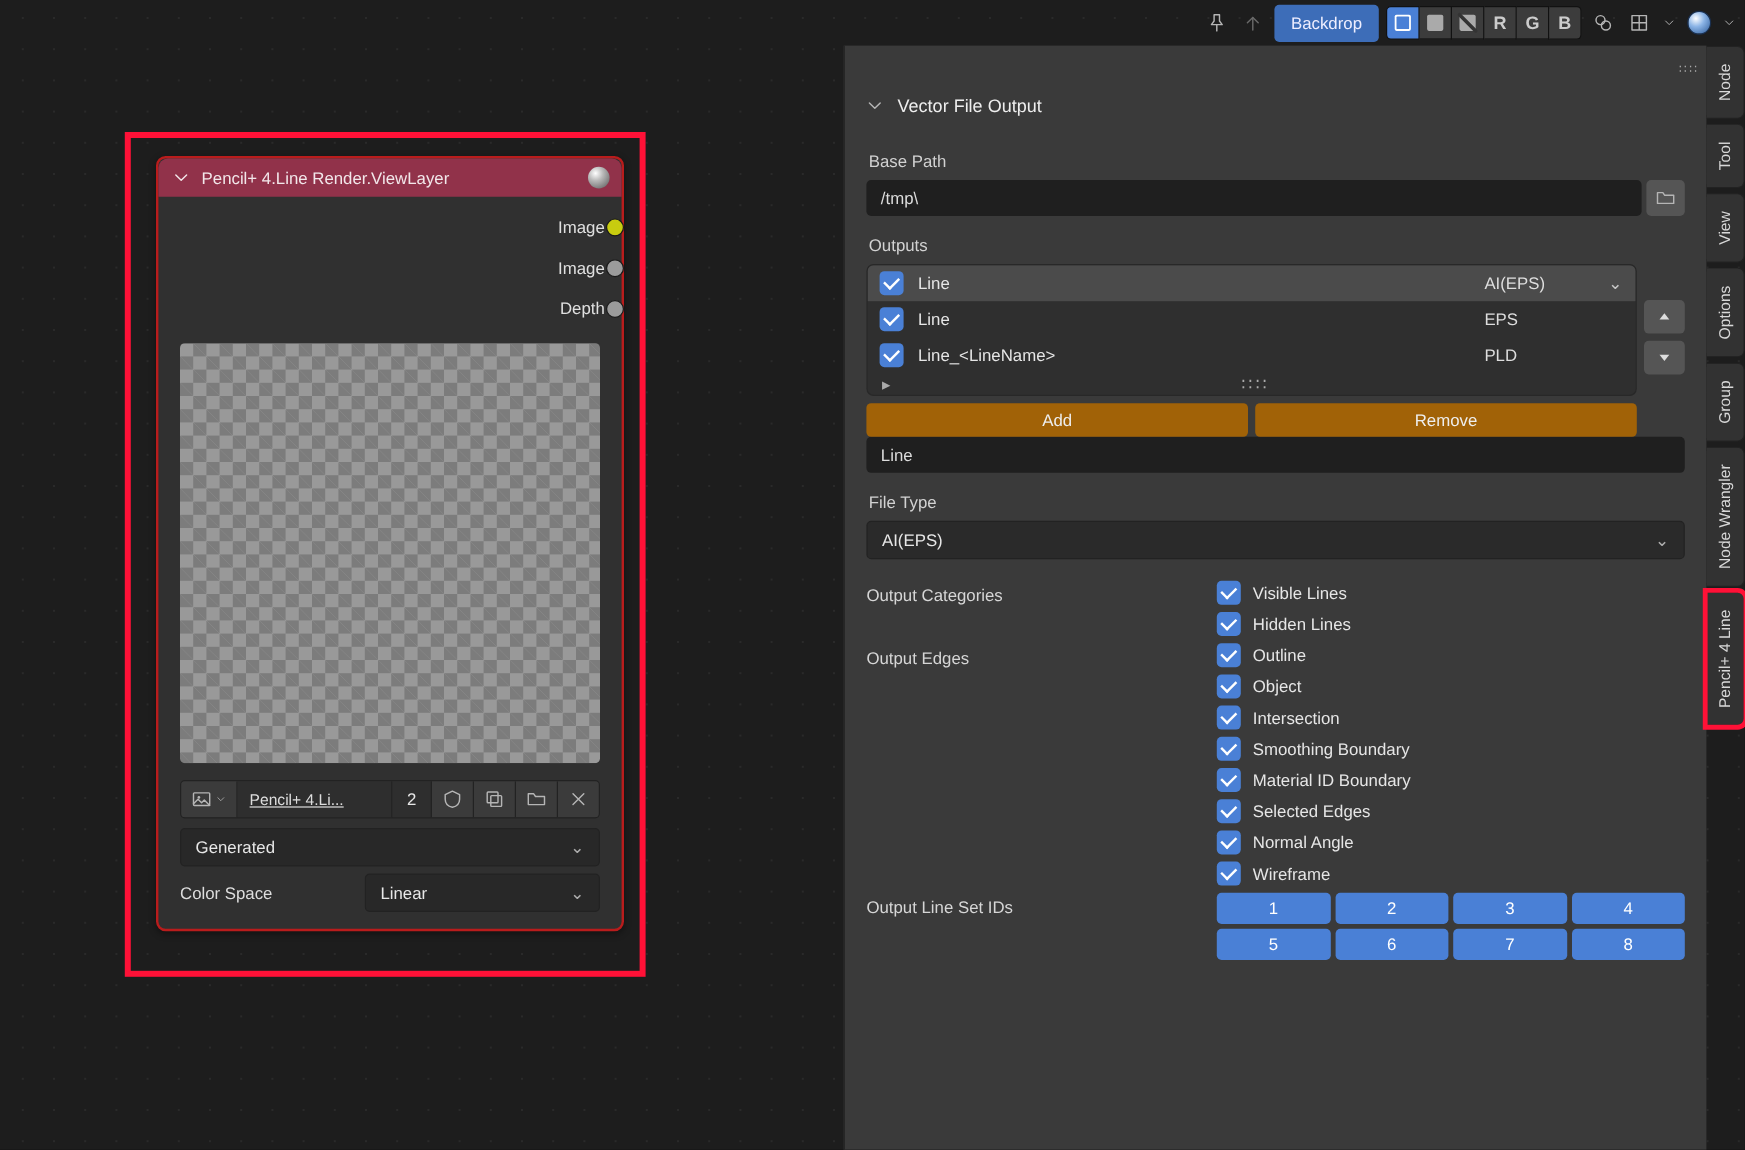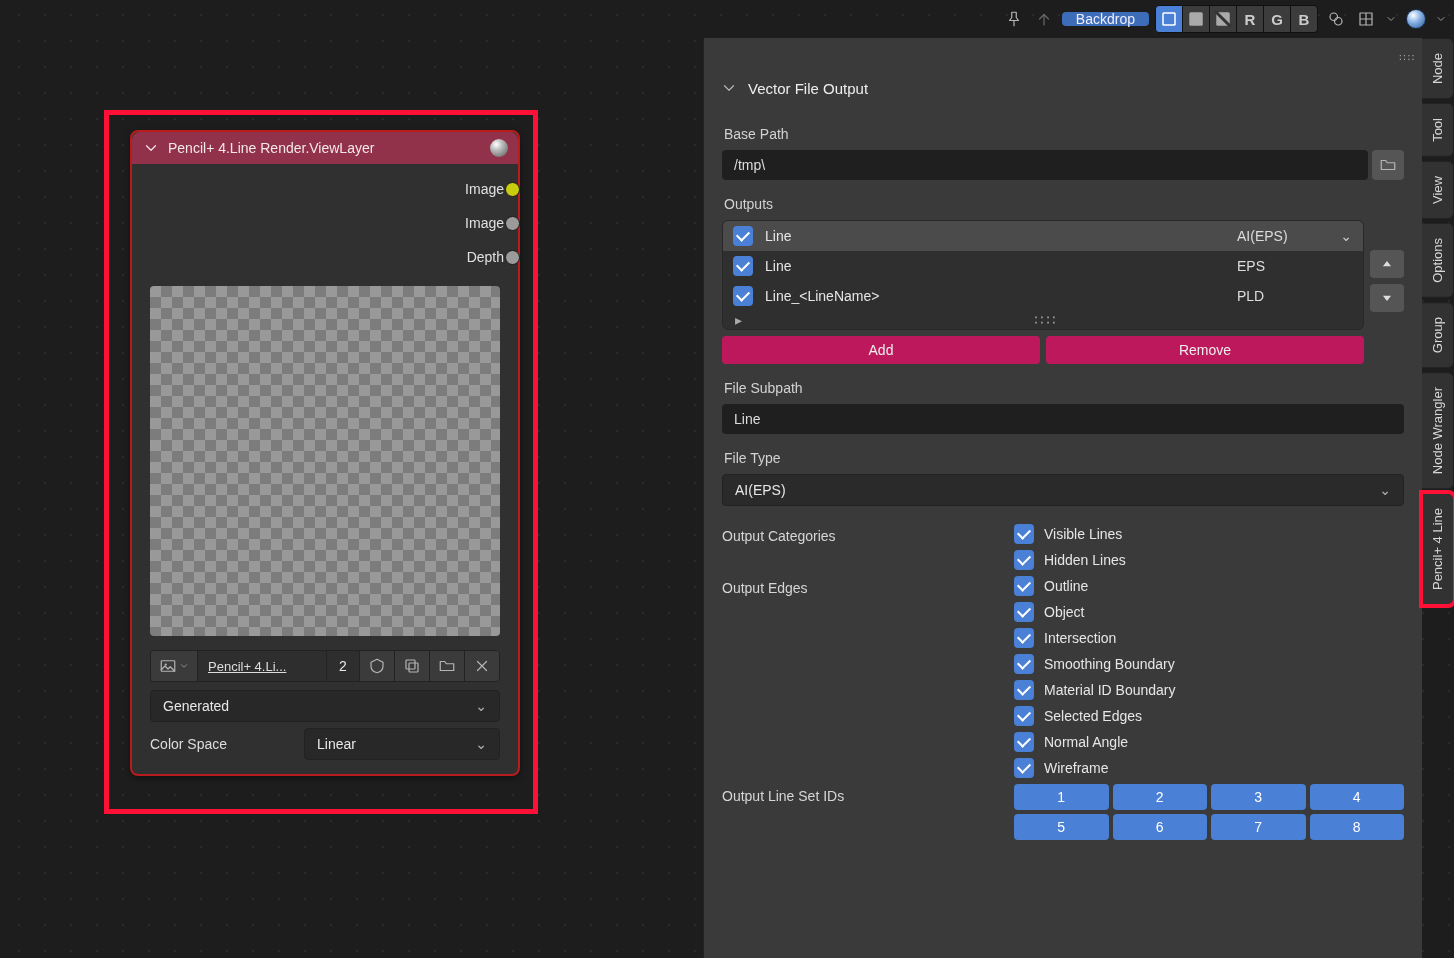--- a/index.html
+++ b/index.html
@@ -19,21 +19,21 @@
     --hl-red:#ff1137;
     --yellow-dot:#c8cc0f;
     --grey-dot:#9b9b9b;
   }
   html,body{margin:0;padding:0;width:1454px;height:958px;background:#111;overflow:hidden;font-family:"Segoe UI",Arial,sans-serif;font-size:14px;color:var(--text);}
   .workspace{position:absolute;inset:0;}
   .editor-bg{position:absolute;left:0;top:0;width:1454px;height:958px;background:#1d1d1d;background-image:radial-gradient(#2a2a2a 1px, transparent 1px);background-size:26px 26px;background-position:6px 2px;}
   
   .header-bar{position:absolute;top:0;left:0;right:0;height:38px;display:flex;justify-content:flex-end;align-items:center;padding:0 6px;gap:6px;z-index:30;}
   .hdr-ico{width:24px;height:24px;display:flex;align-items:center;justify-content:center;color:#b5b5b5;border-radius:4px;}
-  .btn-backdrop{height:14px;padding:0 14px;background:#3d6db8;border-radius:4px;color:#eef;display:flex;align-items:center;font-size:14px;}
+  .btn-backdrop{height:31px;padding:0 14px;background:#3d6db8;border-radius:4px;color:#eef;display:flex;align-items:center;font-size:14px;}
   .chan-group{display:flex;align-items:center;gap:0;}
   .chan-btn{width:26px;height:26px;display:flex;align-items:center;justify-content:center;color:#ccc;border:1px solid #111;background:#3c3c3c;}
   .chan-btn:first-child{border-radius:4px 0 0 4px;}
   .chan-btn:last-child{border-radius:0 4px 4px 0;}
   .chan-btn+.chan-btn{border-left:none;}
   .chan-btn.active{background:#4a80d6;color:#fff;}
   .chan-letter{font-weight:600;font-size:15px;}
   .ball{width:18px;height:18px;border-radius:50%;background:radial-gradient(circle at 35% 30%, #fff 0%, #8bb4e6 40%, #2c5a98 100%);border:1px solid #1a3050;}
   svg.icon{width:18px;height:18px;stroke:#b5b5b5;stroke-width:1.6;fill:none;stroke-linecap:round;stroke-linejoin:round;}
   
@@ -84,21 +84,21 @@
   .olist-type{width:90px;color:#ddd;}
   .olist-drop{width:14px;display:flex;justify-content:center;opacity:.6;}
   .olist-row:first-child .olist-drop{opacity:.8}
   .olist-expand{height:18px;display:flex;align-items:center;padding:0 12px;color:#aaa;}
   .olist-expand .dots{flex:1;text-align:center;letter-spacing:3px;}
   .output-box{display:flex;gap:6px;align-items:flex-start;}
   .output-list-wrap{flex:1;}
   .move-btns{display:flex;flex-direction:column;gap:6px;margin-top:30px;}
   .move-btn{width:34px;height:28px;background:#555;border-radius:4px;display:flex;align-items:center;justify-content:center;}
   .btn-row{display:flex;gap:6px;margin-top:6px;}
-  .wide-btn{flex:1;height:28px;background:#be185d;border-radius:4px;display:flex;align-items:center;justify-content:center;color:#eee;}
+  .wide-btn{flex:1;height:28px;background:#a16207;border-radius:4px;display:flex;align-items:center;justify-content:center;color:#eee;}
   .dd{height:30px;background:#2a2a2a;border:1px solid #222;border-radius:4px;display:flex;align-items:center;justify-content:space-between;padding:0 12px;}
   .prop-grid{display:grid;grid-template-columns:280px 1fr;gap:6px 12px;align-items:start;margin-top:18px;}
   .prop-label{text-align:left;color:#d6d6d6;padding-top:4px;}
   .check-col{display:flex;flex-direction:column;gap:6px;}
   .check-item{display:flex;align-items:center;gap:10px;color:#e6e6e6;}
   .bl-check{width:20px;height:20px;border-radius:4px;display:flex;align-items:center;justify-content:center;}
   .bl-check.on{background:#4a80d6;}
   .bl-check.on::after{content:"";width:10px;height:6px;border:2px solid #fff;border-top:none;border-right:none;transform:rotate(-45deg) translate(1px,-1px);}
   .lineset-grid{display:grid;grid-template-columns:repeat(4,1fr);gap:4px;}
   .ls-btn{height:26px;background:#4a80d6;border-radius:4px;display:flex;align-items:center;justify-content:center;color:#fff;font-weight:500;}
@@ -314,21 +314,20 @@
               </svg>
           </div>
           <div class="move-btn">
             <svg class="icon" viewBox="0 0 24 24" style="width:14px;height:14px;fill:#ddd;stroke:none">
                 <path d="M12 17l-7-9h14z"></path>
               </svg>
           </div>
         </div>
       </div>
 
-      <div class="plabel">File Subpath</div>
       <div class="textfield">Line</div>
 
       <div class="plabel">File Type</div>
       <div class="dd">
         <span>AI(EPS)</span>
         <span class="chev">⌄</span>
       </div>
 
       <div class="prop-grid">
         <div class="prop-label">Output Categories</div>

